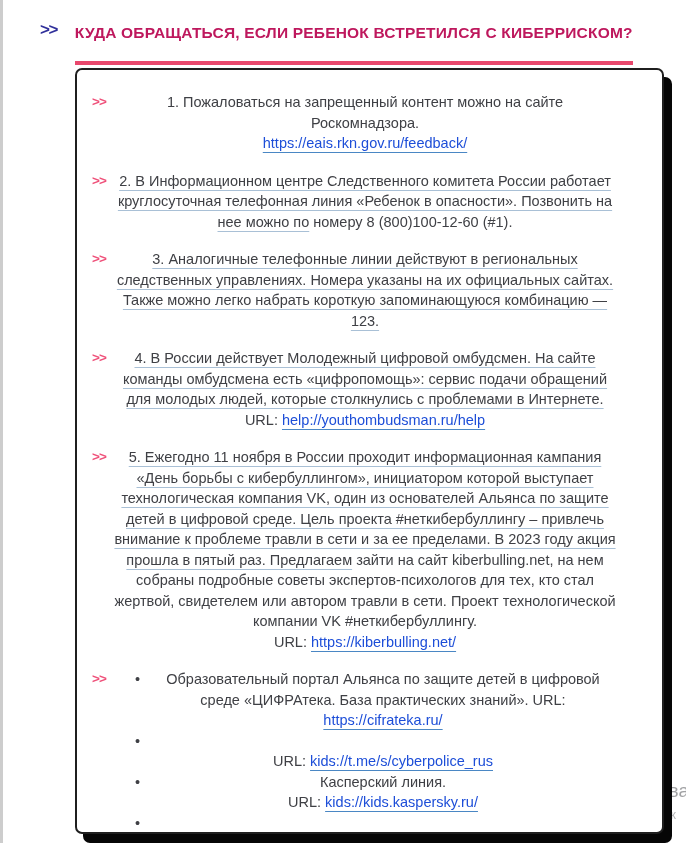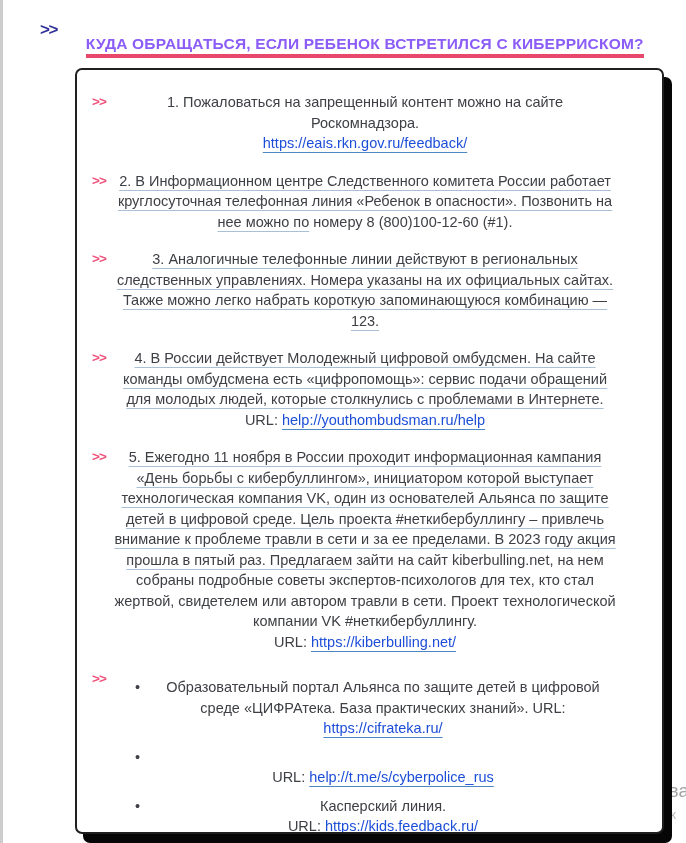--- a/index.html
+++ b/index.html
@@ -18,26 +18,26 @@
   .title-row {
     position: absolute; left: 40px; top: 20px;
     display: flex; align-items: flex-start; gap: 14px;
     z-index: 3;
   }
   .title-chevron {
     color: #31319b; font-weight: 800; font-size: 17px;
     letter-spacing: -1.5px; line-height: 19px;
   }
   .title-text {
-    margin: 15px;
-    font-size: 15.5px; font-weight: 700; color: #8b5cf6;
+    margin: 4px;
+    font-size: 15.5px; font-weight: 700; color: #be185d;
     letter-spacing: 0.2px; line-height: 17px;
     text-transform: uppercase;
     border-bottom: 4px solid #e9486d;
-    padding-bottom: 2px;
+    padding-bottom: 20px;
     white-space: nowrap;
   }
   .card {
     position: absolute; left: 75px; top: 68px;
     width: 589px; height: 766px;
     box-sizing: border-box;
     background: #ffffff;
     border: 2px solid #1f1f1f;
     border-radius: 7px;
     box-shadow: 8px 9px 0 #060606;
@@ -66,21 +66,21 @@
   }
   a.link {
     color: #1d4ed8;
     text-decoration: underline;
     text-decoration-color: #4a87c4;
     text-decoration-thickness: 1px;
     text-underline-offset: 4px;
     cursor: pointer;
   }
   .bullets { margin: 0; padding: 0 0 0 36px; list-style: none; }
-  .bullets li { position: relative; margin-top: 8px; }
+  .bullets li { position: relative; }
   .bullets li::before {
     content: "\2022";
     position: absolute; left: -15px; top: 0;
     color: #3f4045; font-size: 14.5px;
   }
   .watermark {
     position: absolute; left: 621px; top: 780px;
     z-index: 1; white-space: nowrap;
   }
   .wm1 { font-size: 19px; color: #a1a2a4; margin-left: 7px; }
@@ -115,22 +115,22 @@
         <div class="item-body"><span class="u">4. В России действует Молодежный цифровой омбудсмен. На сайте команды омбудсмена есть «цифропомощь»: сервис подачи обращений для молодых людей, которые столкнулись с проблемами в Интернете.</span><br><span class="n">URL: </span><a class="link" href="#">help://youthombudsman.ru/help</a></div>
       </div>
       <div class="item">
         <span class="chev">&gt;&gt;</span>
         <div class="item-body"><span class="u">5. Ежегодно 11 ноября в России проходит информационная кампания «День борьбы с кибербуллингом», инициатором которой выступает технологическая компания VK, один из основателей Альянса по защите детей в цифровой среде. Цель проекта #неткибербуллингу – привлечь внимание к проблеме травли в сети и за ее пределами. В 2023 году акция прошла в пятый раз. Предлагаем</span><span class="n"> зайти на сайт kiberbulling.net, на нем собраны подробные советы экспертов-психологов для тех, кто стал жертвой, свидетелем или автором травли в сети. Проект технологической компании VK #неткибербуллингу.</span><br><span class="n">URL: </span><a class="link" href="#">https://kiberbulling.net/</a></div>
       </div>
       <div class="item">
         <span class="chev">&gt;&gt;</span>
         <div class="item-body"><ul class="bullets">
             <li><span class="n">Образовательный портал Альянса по защите детей в цифровой среде «ЦИФРАтека. База практических знаний». URL: </span><a class="link" href="#">https://cifrateka.ru/</a></li>
-            <li><br><span class="n">URL: </span><a class="link" href="#">help://t.me/s/cyberpolice_rus</a></li>
-            <li><span class="n">Касперский линия.</span><br><span class="n">URL: </span><a class="link" href="#">https://kids.feedback.ru/</a></li>
+            <li><br><span class="n">URL: </span><a class="link" href="#">kids://t.me/s/cyberpolice_rus</a></li>
+            <li><span class="n">Касперский линия.</span><br><span class="n">URL: </span><a class="link" href="#">kids://kids.kaspersky.ru/</a></li>
             <li><br></li>
           </ul></div>
       </div>
     </div>
 </div>
 
 <div class="watermark">
   <div class="wm1">Актива</div>
   <div class="wm2">Чтобы ак</div>
 </div>

